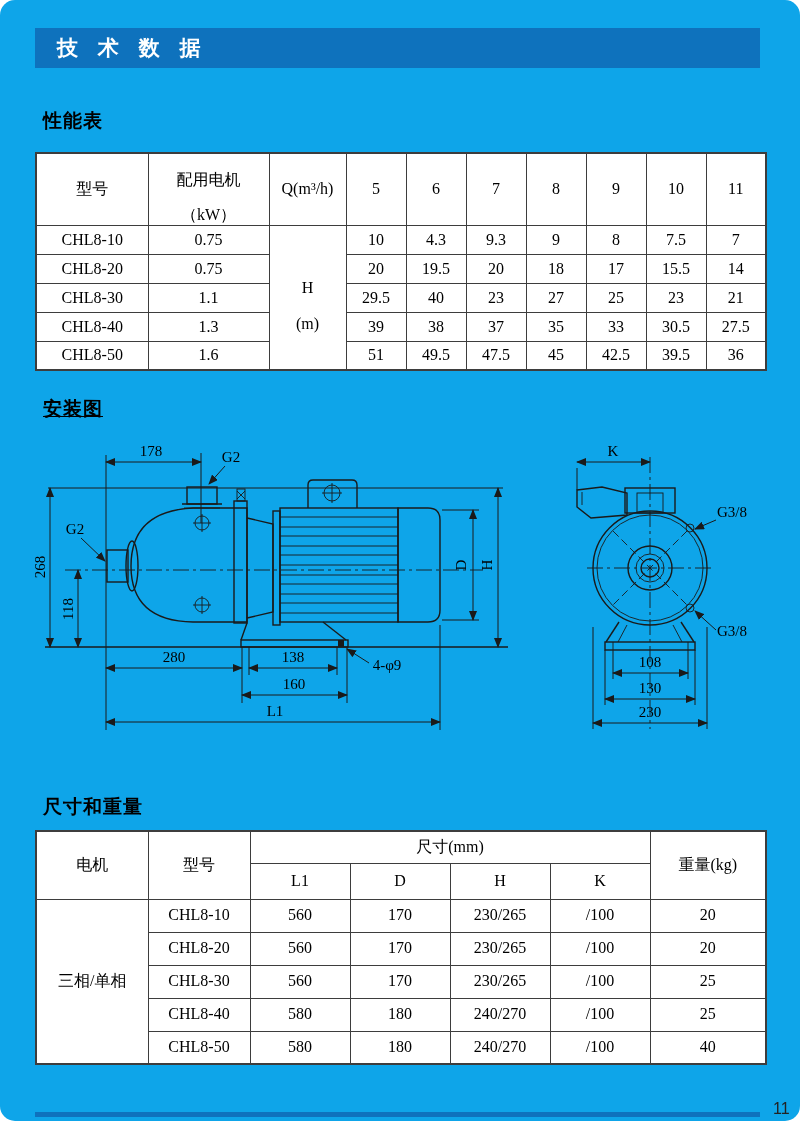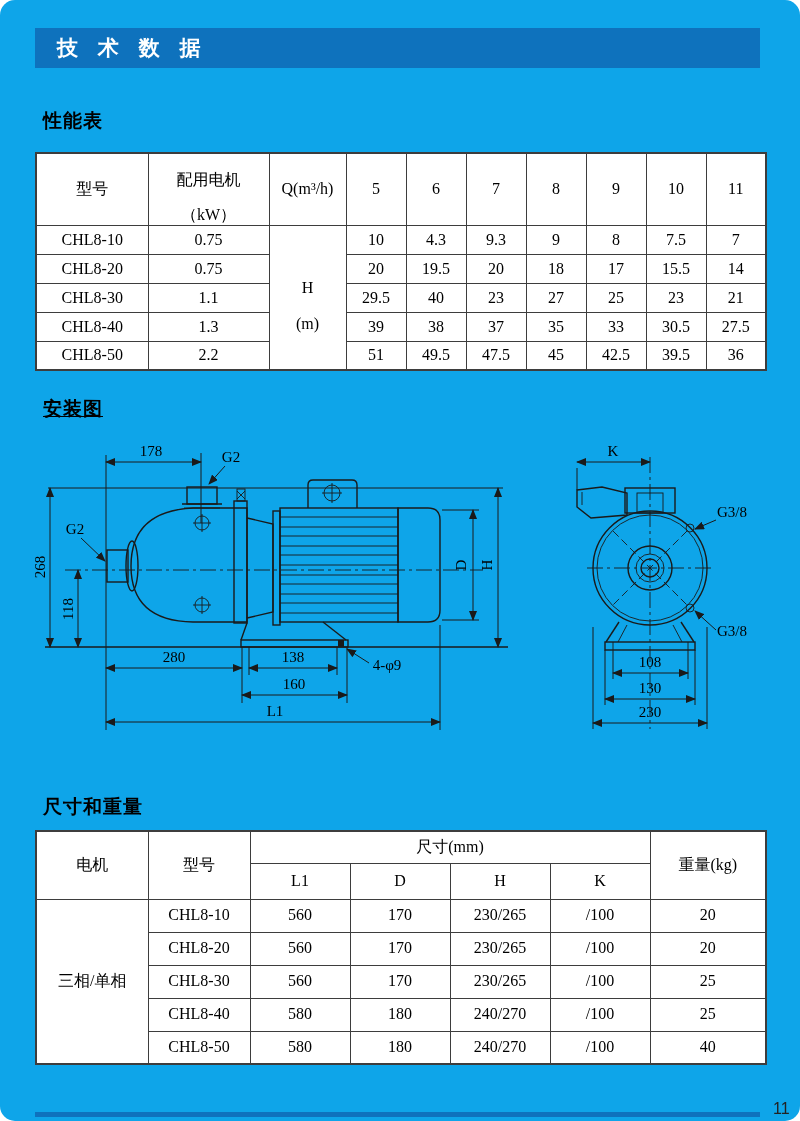--- a/index.html
+++ b/index.html
@@ -137,21 +137,21 @@
         <td>39</td>
         <td>38</td>
         <td>37</td>
         <td>35</td>
         <td>33</td>
         <td>30.5</td>
         <td>27.5</td>
       </tr>
       <tr class="data">
         <td>CHL8-50</td>
-        <td>2.2</td>
+        <td>1.6</td>
         <td>51</td>
         <td>49.5</td>
         <td>47.5</td>
         <td>45</td>
         <td>42.5</td>
         <td>39.5</td>
         <td>36</td>
       </tr>
     </tbody>
   </table>

